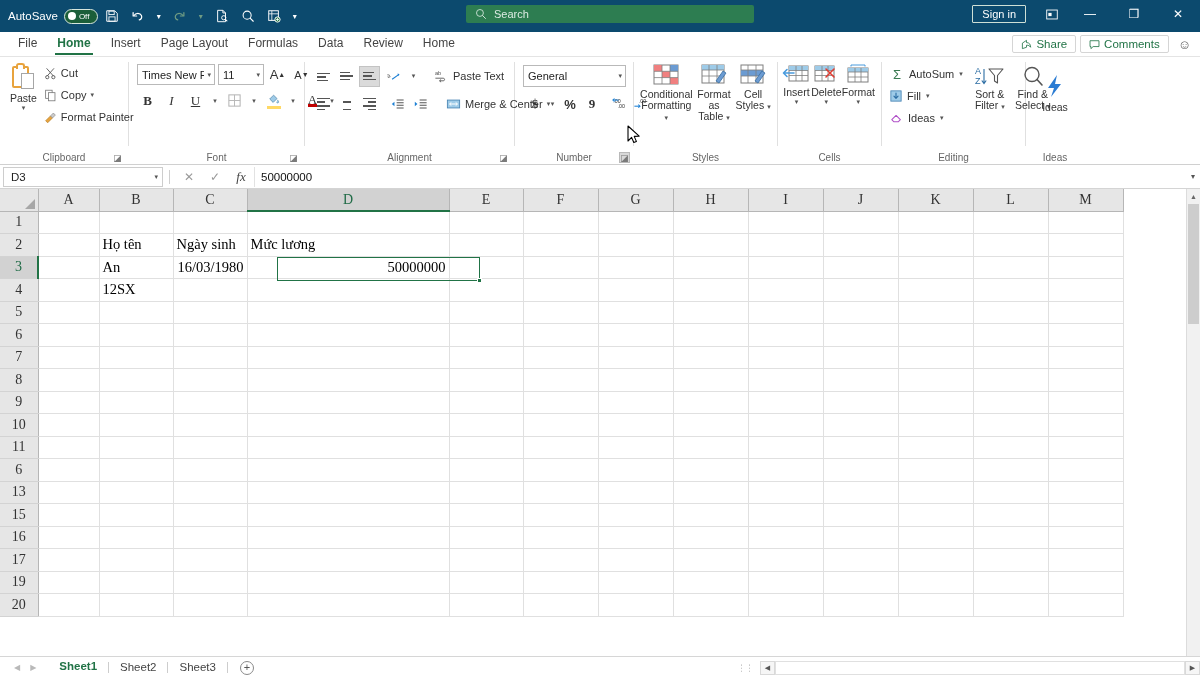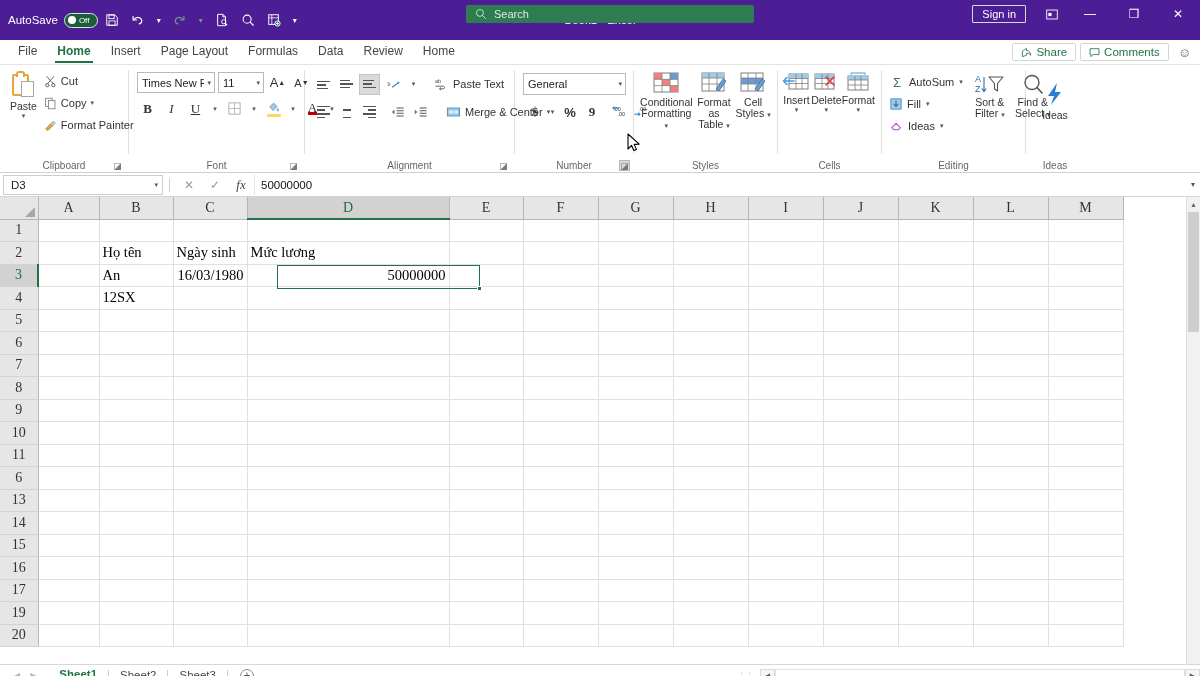--- a/index.html
+++ b/index.html
@@ -7,21 +7,21 @@
     width: 1200px; height: 676px;
     overflow: hidden;
     font-family: "Liberation Sans", sans-serif;
     font-size: 11px;
     background: #fff;
     -webkit-font-smoothing: antialiased;
   }
 
   
   .titlebar {
-    height: 40px; background: #4c1d95; color: #fff;
+    height: 32px; background: #0c4a6e; color: #fff;
     display: flex; align-items: center; position: relative;
   }
   .qat { display: flex; align-items: center; gap: 2px; padding-left: 8px; }
   .autosave { display: flex; align-items: center; gap: 6px; font-size: 11.5px; }
   .autosave-label { color: #fff; }
   .toggle {
     width: 34px; height: 15px; border-radius: 8px;
     border: 1px solid #d7e6dd; background: #1b5e39;
     display: flex; align-items: center; gap: 3px; padding: 0 3px;
     font-size: 8px; color: #fff;
@@ -1027,36 +1027,20 @@
           <td class="cell"></td>
           <td class="cell"></td>
           <td class="cell"></td>
           <td class="cell"></td>
           <td class="cell"></td>
           <td class="cell"></td>
           <td class="cell"></td>
           <td class="cell"></td>
         </tr>
       <tr>
-          <td class="rowhdr">14</td>
-          <td class="cell"></td>
-          <td class="cell"></td>
-          <td class="cell"></td>
-          <td class="cell"></td>
-          <td class="cell"></td>
-          <td class="cell"></td>
-          <td class="cell"></td>
-          <td class="cell"></td>
-          <td class="cell"></td>
-          <td class="cell"></td>
-          <td class="cell"></td>
-          <td class="cell"></td>
-          <td class="cell"></td>
-        </tr>
-      <tr>
           <td class="rowhdr">15</td>
           <td class="cell"></td>
           <td class="cell"></td>
           <td class="cell"></td>
           <td class="cell"></td>
           <td class="cell"></td>
           <td class="cell"></td>
           <td class="cell"></td>
           <td class="cell"></td>
           <td class="cell"></td>

